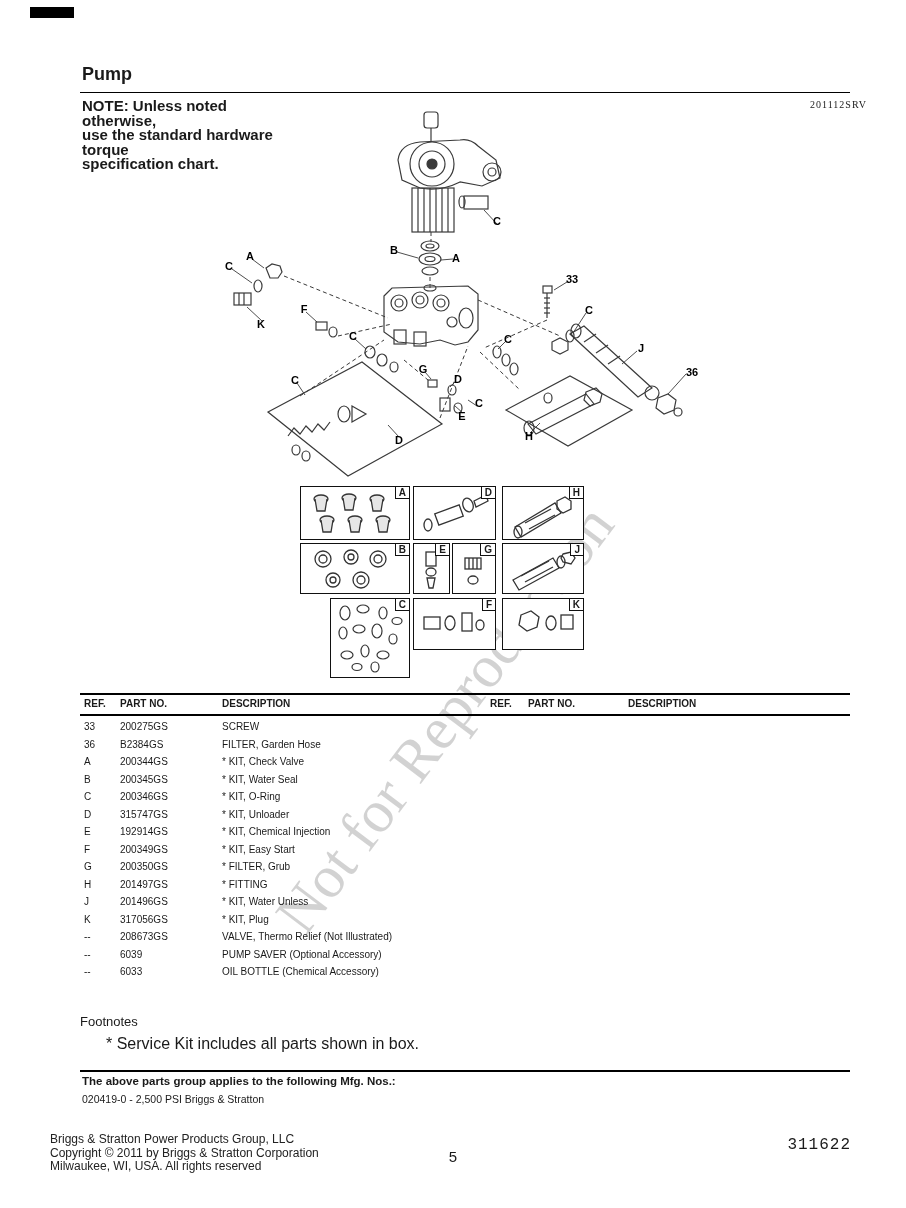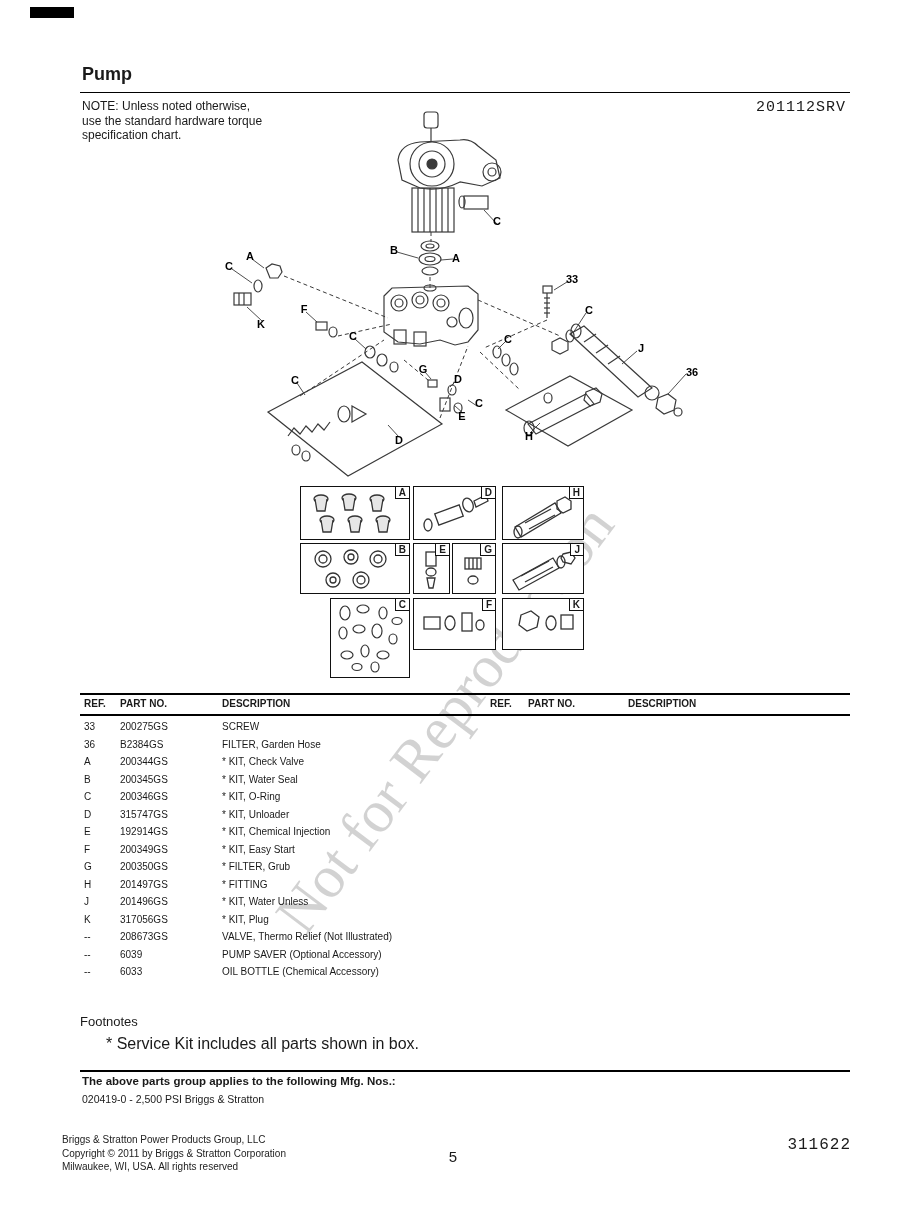--- a/index.html
+++ b/index.html
@@ -5,44 +5,44 @@
   html,body{margin:0;padding:0}
   body{width:906px;height:1208px;background:#fff;position:relative;overflow:hidden;
        font-family:"Liberation Sans",sans-serif;color:#1a1a1a}
   .reg-mark{position:absolute;left:30px;top:7px;width:44px;height:11px;background:#000}
   .watermark{position:absolute;left:60px;top:685px;width:770px;text-align:center;white-space:nowrap;
        font-family:"Liberation Serif",serif;font-size:60px;color:#9d9d9d;opacity:.45;
        transform:rotate(-53deg);pointer-events:none;z-index:0}
   .layer{position:absolute;inset:0;z-index:1}
   .title{position:absolute;left:82px;top:64px;font-size:18px;font-weight:bold;}
   .title-rule{position:absolute;left:80px;top:92px;width:770px;border-top:1.5px solid #000}
-  .note{position:absolute;left:82px;top:99px;width:215px;font-size:12px;font-weight:normal;line-height:14.5px}
-  .doc-number{position:absolute;right:60px;top:99px;font-family:Liberation Mono, monospace;
-       font-size:15px;letter-spacing:1px}
+  .note{position:absolute;left:82px;top:99px;width:215px;font-size:15px;font-weight:bold;line-height:14.5px}
+  .doc-number{position:absolute;right:39px;top:99px;font-family:Liberation Serif, serif;
+       font-size:10px;letter-spacing:1px}
   .diagram{position:absolute;left:80px;top:100px;width:740px;height:380px}
   .callout{position:absolute;transform:translate(-50%,-50%);font-size:11px;font-weight:bold;color:#000}
   .kitbox{position:absolute;border:1.5px solid #111;background:#fff}
   .kitbox svg{position:absolute;left:0;top:0;width:100%;height:100%}
   .kitlabel{position:absolute;top:-1px;right:-1px;border:1.5px solid #111;background:#fff;
        font-size:10px;font-weight:bold;line-height:11px;padding:0 3px}
   .parts-table{position:absolute;left:80px;top:693px;width:770px;font-size:10px}
   .pt-head{position:relative;height:19px;border-top:2px solid #000;border-bottom:2px solid #000;font-weight:bold}
   .pt-head span{position:absolute;top:3px}
   .h-ref1{left:4px}.h-part1{left:40px}.h-desc1{left:142px}
   .h-ref2{left:410px}.h-part2{left:448px}.h-desc2{left:548px}
   .pt-body{margin-top:3px}
   .pt-row{position:relative;height:17.5px}
   .pt-row span{position:absolute;top:2px;white-space:nowrap}
   .c-ref{left:4px}.c-part{left:40px}.c-desc{left:142px}
   .footnotes-h{position:absolute;left:80px;top:1014px;font-size:13px;font-weight:normal}
   .footnotes-t{position:absolute;left:106px;top:1035px;font-size:16px}
   .mfg-rule{position:absolute;left:80px;top:1070px;width:770px;border-top:2px solid #000}
   .mfg-h{position:absolute;left:82px;top:1075px;font-size:11.5px;font-weight:bold}
   .mfg-v{position:absolute;left:82px;top:1093px;font-size:10.5px}
-  .footer{position:absolute;left:62px;top:1133px;font-size:10px;line-height:13.5px;color:#222}
+  .footer{position:absolute;left:50px;top:1133px;font-size:12px;line-height:13.5px;color:#222}
   .page-num{position:absolute;left:0;right:0;top:1148px;text-align:center;font-size:15px}
   .footer-code{position:absolute;right:55px;top:1136px;font-family:Liberation Mono, monospace;
        font-size:16px;letter-spacing:1px}
 </style>
 </head>
 <body>
 
 <div class="watermark">Not for Reproduction</div>
 
 <div class="layer">

